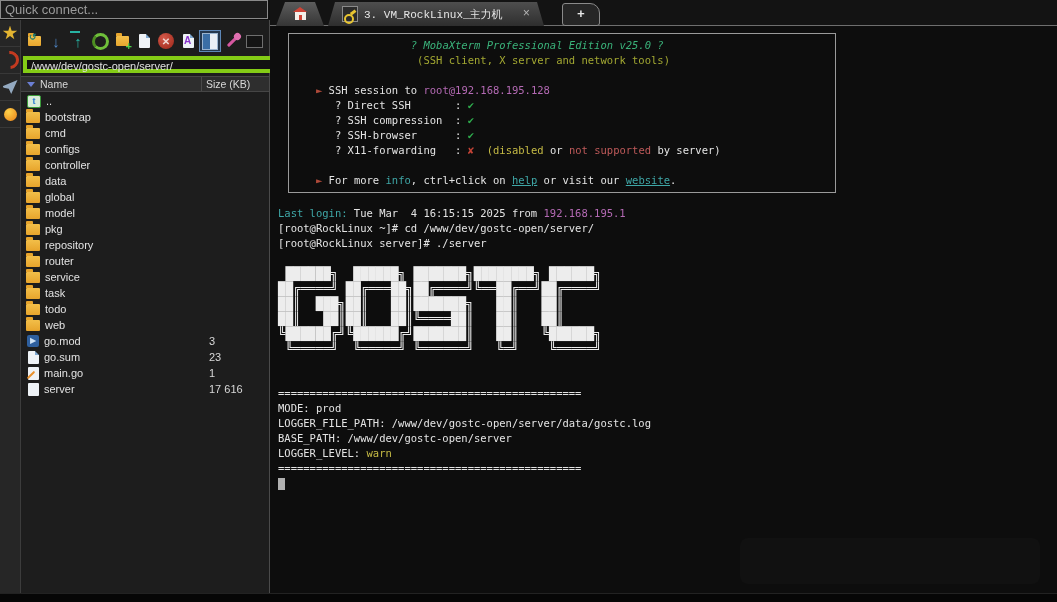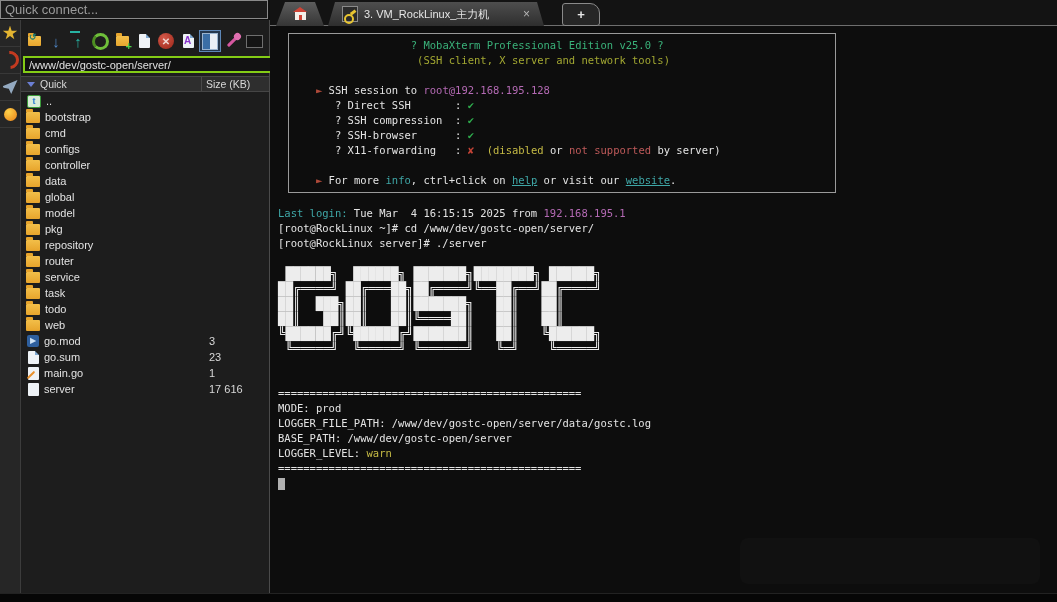--- a/index.html
+++ b/index.html
@@ -33,21 +33,21 @@
   .up-bar::before{content:"";position:absolute;top:1px;left:3px;width:10px;height:2px;background:#27b3a3;}
   .refresh-ring{width:11px;height:11px;border-radius:50%;border:3px solid #6fbf3a;border-left-color:#4d8f22;}
   .mini-page{width:11px;height:14px;background:#eef2f6;border-radius:1px;position:relative;}
   .mini-page::before{content:"";position:absolute;right:0;top:0;border-style:solid;border-width:0 4px 4px 0;border-color:transparent #1d1d1d #7fa8d0 transparent;}
   .del-circle{width:16px;height:16px;border-radius:50%;background:radial-gradient(circle at 35% 30%,#d4594a,#9c2618);color:#f2d9d4;font-size:10px;font-weight:bold;display:flex;align-items:center;justify-content:center;}
   .split{width:14px;height:15px;background:linear-gradient(90deg,#3b6ea5 50%,#e8eef5 50%);border:1px solid #9ab4d0;}
   .wand{width:3px;height:13px;background:#d557a0;transform:rotate(45deg);position:relative;border-radius:1px;}
   .wand::after{content:"";position:absolute;top:-4px;left:-2px;width:7px;height:7px;border-radius:50%;background:#e070b0;}
   .screen-box{width:15px;height:11px;border:1px solid #6f6f6f;background:#141414;}
 
-  #path-bar{position:absolute;left:2px;top:36px;width:269px;height:17px;background:#121212;border:2px solid #84cc16;box-sizing:border-box;display:flex;align-items:center;}
+  #path-bar{position:absolute;left:2px;top:36px;width:269px;height:17px;background:#121212;border:4px solid #84cc16;box-sizing:border-box;display:flex;align-items:flex-start;}
   #path-input{flex:1;background:transparent;border:none;outline:none;color:#e0e0e0;font-size:11px;padding:0 4px;font-family:"Liberation Sans",sans-serif;}
   #path-drop{width:16px;height:100%;border-left:1px solid #555;background:#2a2a2a;display:flex;align-items:center;justify-content:center;}
   .caret-down{width:0;height:0;border-left:4px solid transparent;border-right:4px solid transparent;border-top:5px solid #b5b5b5;}
 
   #list-header{position:absolute;left:0;top:56px;width:100%;height:16px;background:#2e2e2e;border-top:1px solid #454545;border-bottom:1px solid #454545;box-sizing:border-box;display:flex;align-items:center;color:#d8d8d8;font-size:10.5px;}
   .sort-tri{width:0;height:0;border-left:4px solid transparent;border-right:4px solid transparent;border-top:5px solid #6b7fd4;margin:0 5px 0 6px;}
   #hdr-size{position:absolute;left:180px;top:0;height:100%;border-left:1px solid #4a4a4a;display:flex;align-items:center;padding-left:4px;text-align:right;}
 
   #file-list{position:absolute;left:0;top:73px;width:100%;}
   .frow{position:relative;height:16px;display:flex;align-items:center;padding-left:5px;color:#e2e2e2;font-size:11px;}
@@ -55,39 +55,39 @@
   .ic{display:inline-block;position:relative;margin-right:5px;flex:none;}
   .ic.folder{width:14px;height:11px;background:linear-gradient(#f2bf49,#e7a42c);border-radius:1px;}
   .ic.folder::before{content:"";position:absolute;top:-3px;left:0;width:7px;height:3px;background:#e7a42c;border-radius:1px 1px 0 0;}
   .ic.up{width:12px;height:11px;background:#d9ecd9;border:1px solid #3a9a3a;border-radius:2px;color:#2a7ad4;font-size:9px;font-weight:bold;line-height:11px;text-align:center;margin-left:1px;}
   .ic.page{width:11px;height:13px;background:#eef2f6;border-radius:1px;margin-left:2px;}
   .ic.page.fold::before{content:"";position:absolute;right:0;top:0;border-style:solid;border-width:0 4px 4px 0;border-color:transparent #1d1d1d #7fa8d0 transparent;}
   .ic.mod{width:12px;height:12px;background:#2e5f9e;border-radius:2px;color:#cfe2f5;font-size:8px;line-height:12px;text-align:center;margin-left:1px;}
   .ic.pencil::after{content:"";position:absolute;left:2px;top:3px;width:2px;height:10px;background:#e8902c;transform:rotate(45deg);border-radius:1px;}
 
   
-  #tabbar{position:absolute;left:270px;top:0;width:787px;height:26px;background:#131313;border-bottom:1px solid #6e6e6e;box-sizing:border-box;}
+  #tabbar{position:absolute;left:270px;top:0;width:787px;height:26px;background:#131313;border-bottom:1px solid #6e6e6e;box-sizing:border-box;font-family:Liberation Mono, monospace;}
   #home-tab{position:absolute;left:6px;top:2px;width:48px;height:24px;background:linear-gradient(#5c5c5c,#353535);clip-path:polygon(9px 0,calc(100% - 9px) 0,100% 100%,0 100%);display:flex;align-items:center;justify-content:center;}
   .house{position:relative;width:11px;height:8px;background:#f5f0ea;margin-top:4px;}
   .house::before{content:"";position:absolute;left:-2px;top:-5px;border-left:7.5px solid transparent;border-right:7.5px solid transparent;border-bottom:5px solid #cf4436;}
   .house::after{content:"";position:absolute;left:4px;bottom:0;width:3px;height:5px;background:#cf4436;}
   #session-tab{position:absolute;left:58px;top:2px;width:216px;height:24px;background:linear-gradient(#4e4e4e,#2e2e2e);clip-path:polygon(7px 0,calc(100% - 7px) 0,100% 100%,0 100%);display:flex;align-items:center;color:#e6e6e6;font-size:11px;}
   .key-badge{width:14px;height:14px;background:#2b2b2b;border:1px solid #8a8a8a;margin:0 6px 0 14px;position:relative;flex:none;}
   .key-badge::before{content:"";position:absolute;left:1px;top:7px;width:6px;height:6px;border-radius:50%;border:2px solid #e8c531;}
   .key-badge::after{content:"";position:absolute;left:7px;top:4px;width:6px;height:2.5px;background:#e8c531;transform:rotate(-38deg);}
   #tab-close{margin-left:auto;margin-right:14px;color:#b5b5b5;font-size:12px;line-height:1;}
   #new-tab{position:absolute;left:292px;top:3px;width:36px;height:21px;background:#262626;border:1px solid #8a8a8a;border-radius:3px 10px 3px 3px;display:flex;align-items:center;justify-content:center;color:#e8e8e8;font-weight:bold;font-size:13px;}
 
   
   #terminal{position:absolute;left:270px;top:26px;width:787px;height:567px;background:#0d0d0d;box-sizing:border-box;padding:7px 0 0 8px;
     font-family:"DejaVu Sans Mono","DejaVu Sans",monospace;font-size:10.5px;color:#e4e4e4;}
   #banner{margin-left:10px;width:548px;border:1px solid #9a9a9a;padding:4px 8px;box-sizing:border-box;}
   .tline{height:15px;line-height:15px;white-space:pre;}
   #term-body{margin-top:13px;}
-  .fg-w{color:#e4e4e4;} .fg-g{color:#3ab27a;} .fg-yg{color:#a3a832;} .fg-m{color:#b46ab4;}
+  .fg-w{color:#e4e4e4;} .fg-g{color:#3ab27a;font-style:italic;} .fg-yg{color:#a3a832;} .fg-m{color:#b46ab4;}
   .fg-c{color:#3fa7a7;} .fg-cl{color:#3fa7a7;text-decoration:underline;} .fg-ck{color:#2fae4e;}
   .fg-x{color:#c44336;} .fg-y{color:#c6bb45;} .fg-r{color:#bf5a5a;} .fg-ar{color:#b04a3a;}
   #ascii-art{margin:0;font-size:12.5px;line-height:15px;color:#ededed;white-space:pre;font-family:"DejaVu Sans Mono",monospace;}
   #cursor{display:inline-block;width:7px;height:12px;background:#b0b0b0;vertical-align:middle;}
   #watermark{position:absolute;left:470px;top:512px;width:300px;height:46px;border-radius:8px;background:rgba(255,255,255,0.02);}
 
   #bottom-strip{position:absolute;left:0;top:593px;width:100%;height:9px;background:#060606;border-top:1px solid #222;}
 </style>
 </head>
 <body>
@@ -153,21 +153,21 @@
 
     <div id="path-bar">
       <input id="path-input" value="/www/dev/gostc-open/server/" style="">
       <span id="path-drop">
           <span class="caret-down"></span>
         </span>
     </div>
 
     <div id="list-header">
       <span class="sort-tri"></span>
-      <span>Quick</span>
+      <span>Name</span>
       <span id="hdr-size">Size (KB)</span>
     </div>
 
     <div id="file-list">
         <div class="frow">
           <span class="ic up">t</span>
           <span>..</span>
           <span class="fsize"></span>
         </div>
         <div class="frow">

